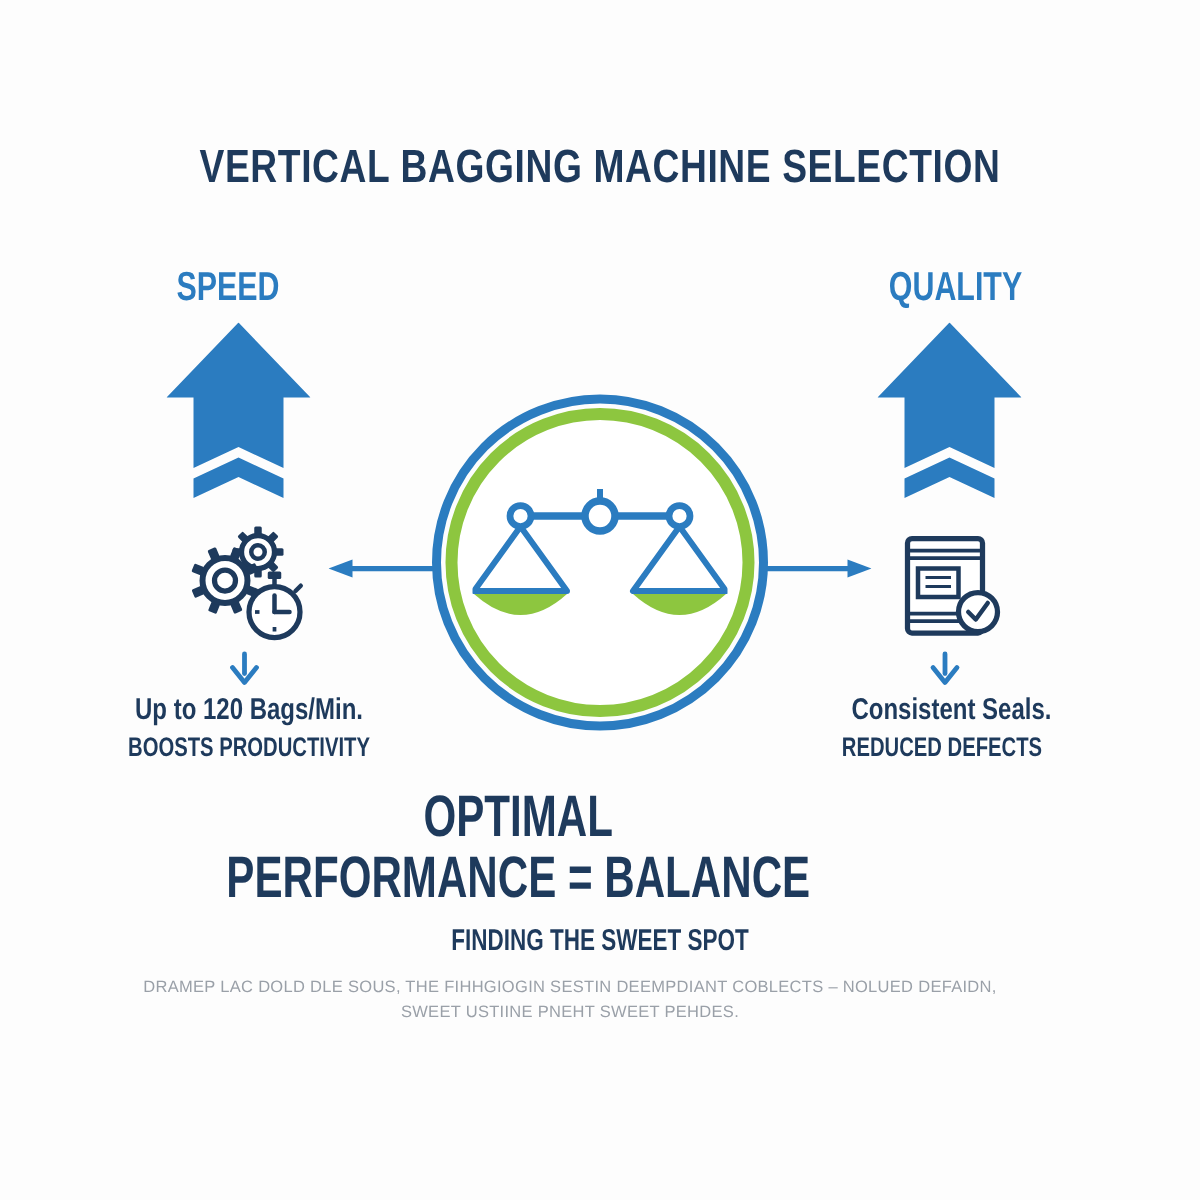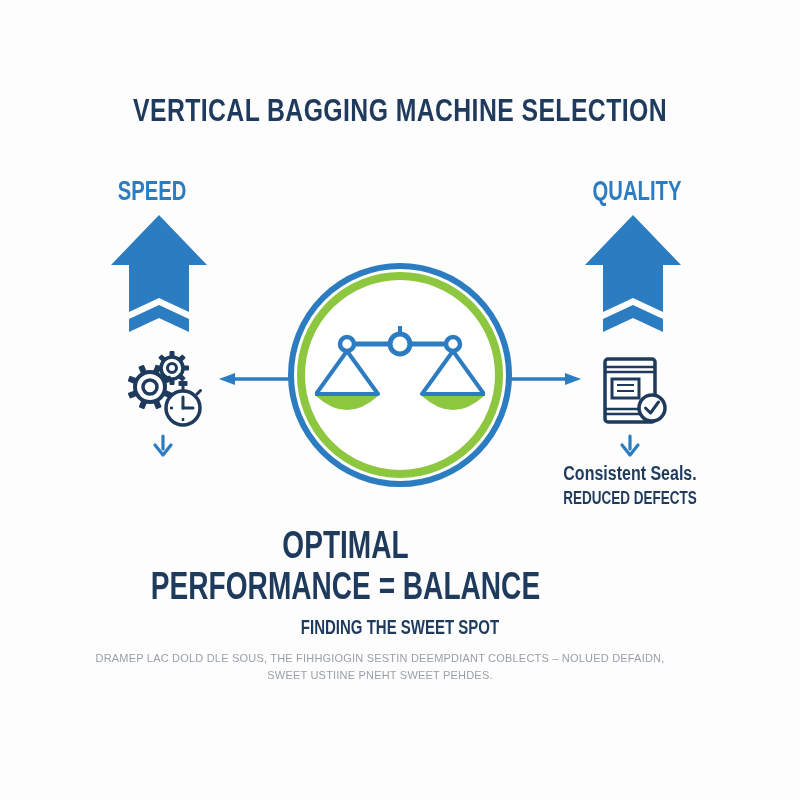--- a/index.html
+++ b/index.html
@@ -41,21 +41,21 @@
   }
   .badge-inner{
     position:absolute;inset:3px;border-radius:50%;
     border:8px solid var(--green);background:#fff;
   }
 
   .side-text{top:461px;width:250px;line-height:1.2;}
   .side-text .l1{font-size:20px;font-weight:bold;white-space:nowrap;}
   .side-text .l2{font-size:18px;font-weight:bold;white-space:nowrap;margin-top:3px;}
   .left-text{left:41px;}
-  .right-text{left:505px;}
+  .right-text{left:476px;text-align:right;}
 
   .conclusion{left:0;top:524px;width:691px;line-height:41px;}
   .conclusion .h1,.conclusion .h2{
     font-size:39px;font-weight:bold;white-space:nowrap;
   }
   .sweet-spot{
     left:0;top:616px;width:800px;font-size:20px;font-weight:bold;white-space:nowrap;
   }
   .body-copy{
     left:0;top:650px;width:760px;font-size:11px;line-height:17px;
@@ -174,20 +174,24 @@
 
   <svg class="abs" style="left:152px;top:434px;" width="22" height="24" viewBox="0 0 22 24">
     <line class="s-blue rc" x1="11" y1="2" x2="11" y2="15" stroke-width="3.2"></line>
     <path class="s-blue rc" d="M3 11 L11 21 L19 11" stroke-width="3.2"></path>
   </svg>
   <svg class="abs" style="left:619px;top:434px;" width="22" height="24" viewBox="0 0 22 24">
     <line class="s-blue rc" x1="11" y1="2" x2="11" y2="15" stroke-width="3.2"></line>
     <path class="s-blue rc" d="M3 11 L11 21 L19 11" stroke-width="3.2"></path>
   </svg>
 
+  <div class="abs side-text left-text center-text navy">
+    <div class="l1 cx80">Up to 120 Bags/Min.</div>
+    <div class="l2 cx75">BOOSTS PRODUCTIVITY</div>
+  </div>
   <div class="abs side-text right-text center-text navy">
     <div class="l1 cx80">Consistent Seals.</div>
     <div class="l2 cx75">REDUCED DEFECTS</div>
   </div>
 
   <div class="abs conclusion center-text navy">
     <div class="h1 cx72">OPTIMAL</div>
     <div class="h2 cx72">PERFORMANCE = BALANCE</div>
   </div>
   <div class="abs sweet-spot center-text navy cx75">FINDING THE SWEET SPOT</div>

